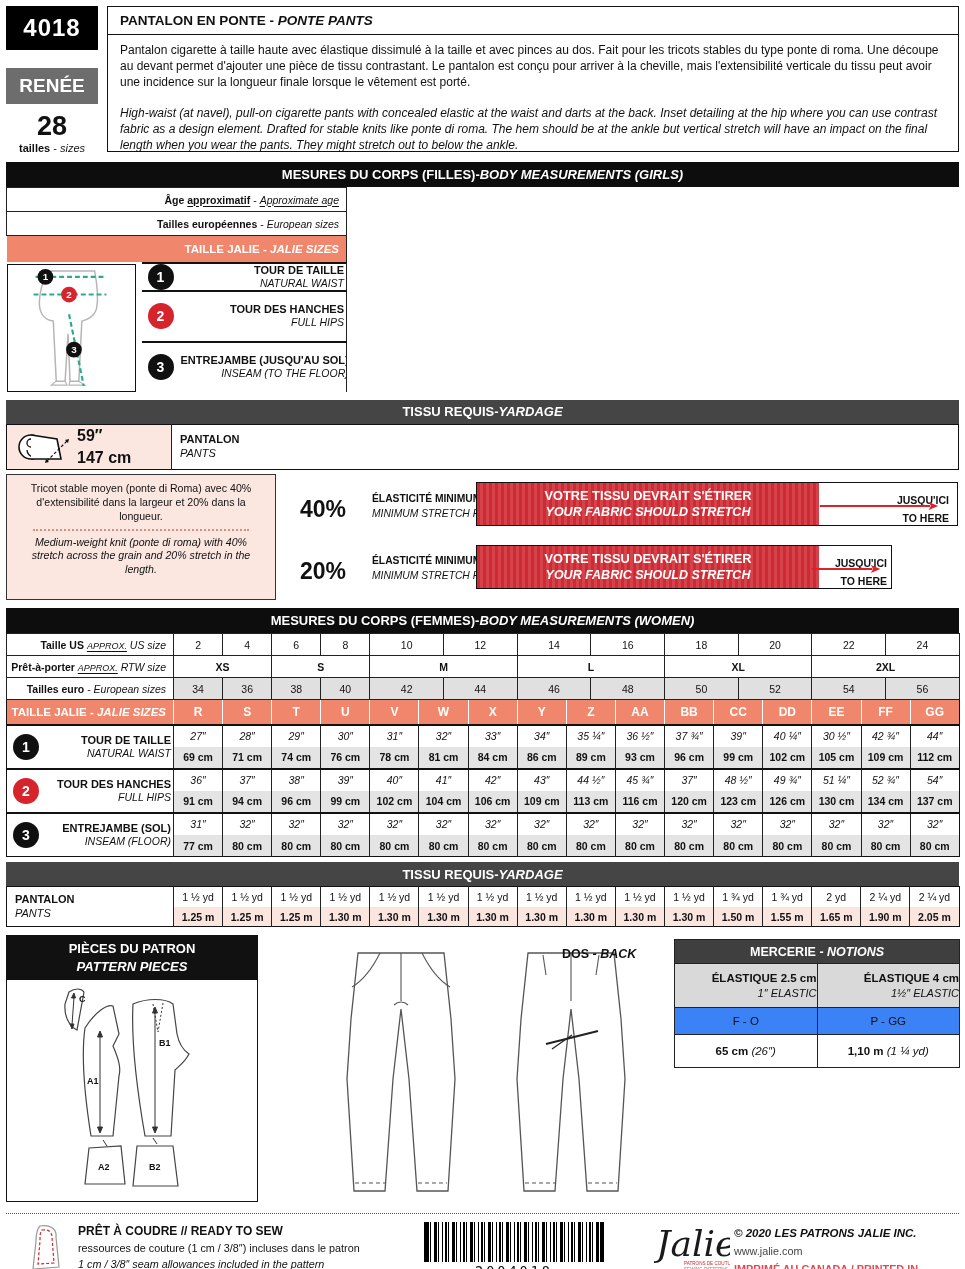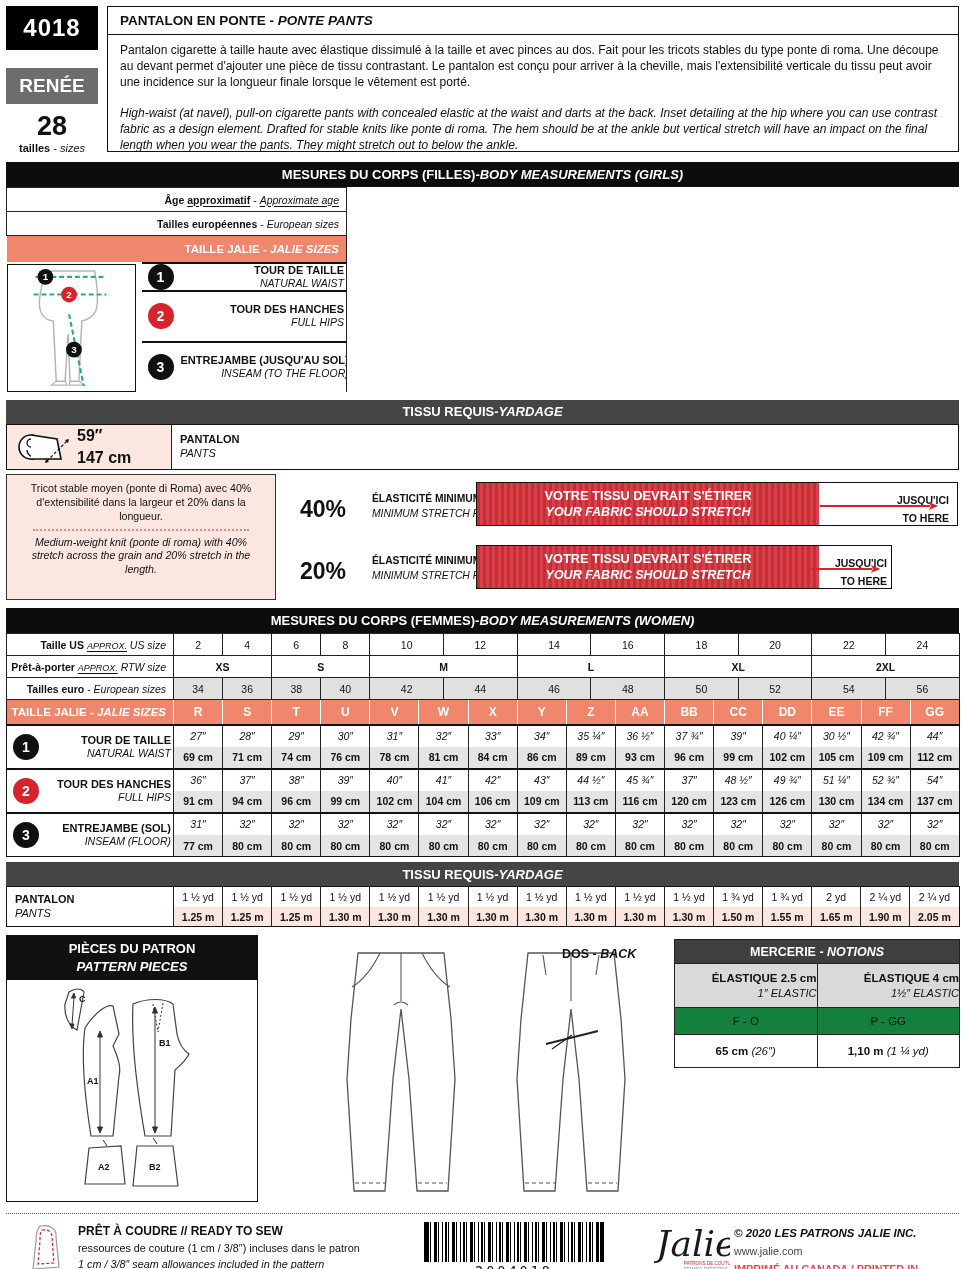--- a/index.html
+++ b/index.html
@@ -106,21 +106,21 @@
   .pieces-body { border:1.6px solid #111; border-top:none; height:222px; }
   .pants { position:absolute; left:300px; top:4px; width:372px; height:266px; }
   .backlab { position:absolute; left:556px; top:12px; font-size:12.5px; font-weight:bold; }
   .notions { position:absolute; left:668px; top:4px; width:286px; }
   .nt { width:286px; border:1.6px solid #111; }
   .nt td { border:1px solid #222; }
   .nt .nhdr td { background:#3f3f3f; color:#fff; font-weight:bold; font-size:12.5px; height:24px; }
   .nt .nname td { background:#D9D9D9; height:44px; line-height:1.3;text-align:right; }
   .nt .nname .fr { font-weight:bold; font-size:11.5px; display:block; }
   .nt .nname .en { font-style:italic; font-size:11px; display:block; }
-  .nt .nsizes td { background:#15803d; height:27px; font-size:11.5px; }
+  .nt .nsizes td { background:#3b82f6; height:27px; font-size:11.5px; }
   .nt .nqty td { background:#fff; height:33px; font-size:11.5px; font-weight:bold; }
   .nt .nqty .i { font-weight:normal;font-style:italic; }
 
   
   .footer { border-top:1.5px dotted #555; margin-top:6px; position:relative; height:64px; }
   .ready-icon { position:absolute; left:22px; top:9px; }
   .ready-text { position:absolute; left:72px; top:8px; font-size:10.8px; line-height:1.5; }
   .ready-line1 { font-weight:bold; font-size:12px; }
   .barcode-box { position:absolute; left:418px; top:8px; width:180px; text-align:center; }
   .bars { height:40px; background:repeating-linear-gradient(90deg,#000 0 2px,#fff 2px 3px,#000 3px 4px,

